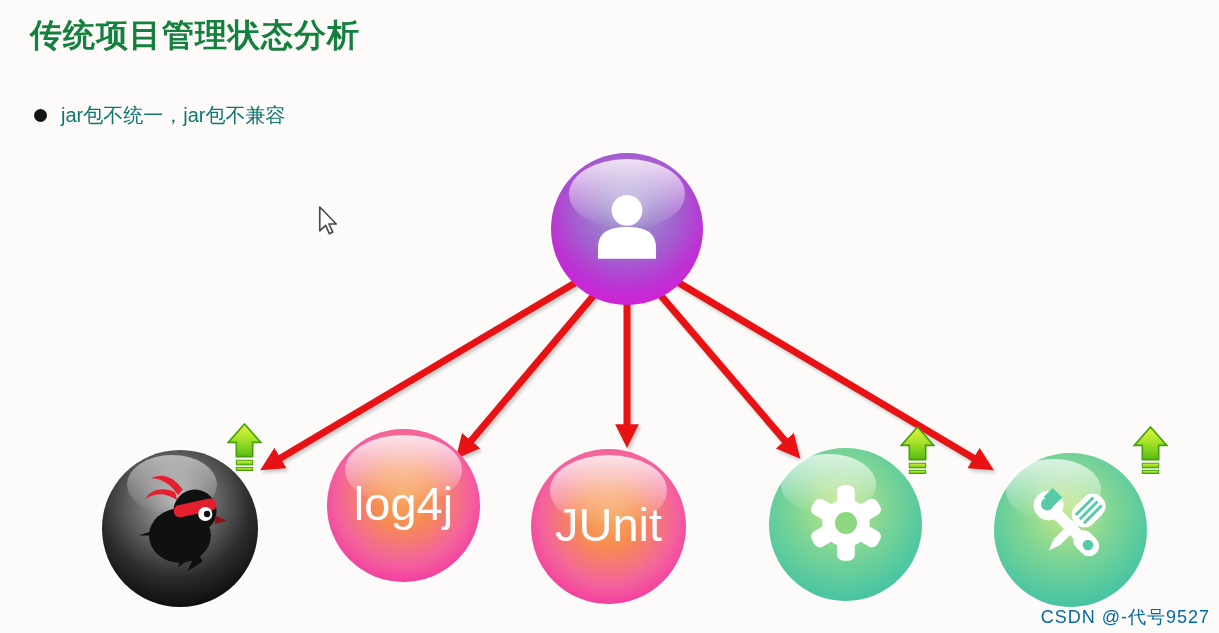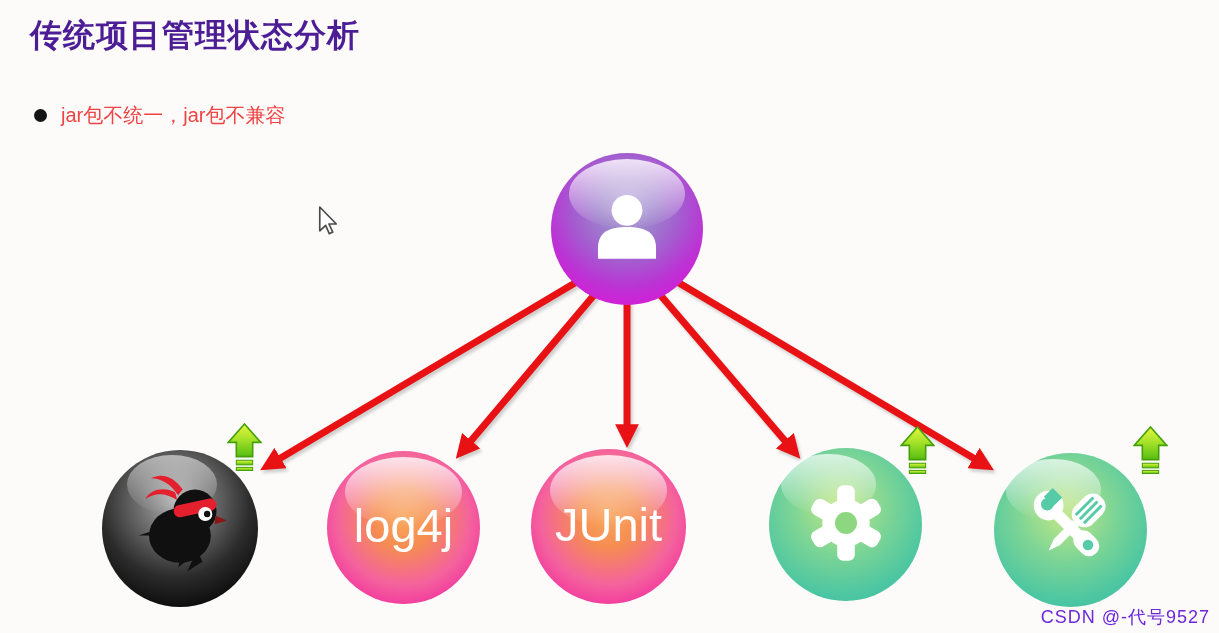--- a/index.html
+++ b/index.html
@@ -4,29 +4,29 @@
 <style>
   * { margin:0; padding:0; box-sizing:border-box; }
   html,body { background:#e8e8e8; }
   .stage {
     position:relative; width:1219px; height:633px; overflow:hidden;
     background:#fcfbfa;
     font-family:"Liberation Sans","DejaVu Sans",sans-serif;
   }
   .title {
     position:absolute; left:30px; top:14px;
-    font-size:32px; font-weight:bold; color:#4c1d95; letter-spacing:1px;
+    font-size:32px; font-weight:bold; color:#15803d; letter-spacing:1px;
   }
   .bullets { position:absolute; left:34px; top:103px; }
   .bullet { display:flex; align-items:flex-start; margin-bottom:17px; }
   .bullet .dot {
     width:13px; height:13px; border-radius:50%; background:#151515;
     margin:6px 14px 0 0; flex:0 0 auto;
   }
-  .bullet .txt { font-size:20px; color:#ef4444; line-height:25px; }
+  .bullet .txt { font-size:20px; color:#0f766e; line-height:25px; }
 
   .arrows { position:absolute; left:0; top:0; z-index:1;
     filter:drop-shadow(2px 3px 1.5px rgba(150,150,150,.45)); }
 
   .sphere { position:absolute; border-radius:50%; z-index:2; }
   .gloss {
     position:absolute; left:12%; top:4%; width:76%; height:46%;
     border-radius:50%;
     background:linear-gradient(to bottom, rgba(255,255,255,.82), rgba(255,255,255,0));
     pointer-events:none;
@@ -46,21 +46,21 @@
 
   .icon { position:absolute; }
   .lbl {
     position:absolute; inset:0; display:flex; align-items:center; justify-content:center;
     color:#fff; font-size:47px; padding-bottom:4px;
   }
   .upicon { position:absolute; z-index:3; }
   .cursor { position:absolute; left:316px; top:206px; z-index:5; }
   .watermark {
     position:absolute; right:9px; bottom:4px; z-index:6;
-    font-size:18px; color:#6d28d9; letter-spacing:1px;
+    font-size:18px; color:#0369a1; letter-spacing:1px;
   }
 </style>
 </head>
 <body>
 
 <div class="stage">
 
   <div class="title">传统项目管理状态分析</div>
 
   <div class="bullets">
@@ -103,21 +103,21 @@
       <path d="M64,29 C56,17 46,11 35,11 C48,4 61,11 69,23 Z" fill="#e41f2e"></path>
       <g transform="rotate(-12 82 42)">
         <rect x="59" y="36" width="46" height="13" rx="6" fill="#e41f2e"></rect>
       </g>
       <circle cx="93" cy="49" r="7.5" fill="#fff"></circle>
       <circle cx="95" cy="49" r="3.4" fill="#111"></circle>
       <path d="M104,51 L116,56 L103,60 Z" fill="#8e1313"></path>
     </svg>
   </div>
 
-  <div class="sphere s-pink" style="left:327px;top:451px;width:153px;height:153px;">
+  <div class="sphere s-pink" style="left:327px;top:429px;width:153px;height:153px;">
     <div class="gloss"></div>
     <div class="lbl">log4j</div>
   </div>
 
   <div class="sphere s-pink" style="left:531px;top:449px;width:155px;height:155px;">
     <div class="gloss"></div>
     <div class="lbl">JUnit</div>
   </div>
 
   <div class="sphere s-green" style="left:769px;top:448px;width:153px;height:153px;">

